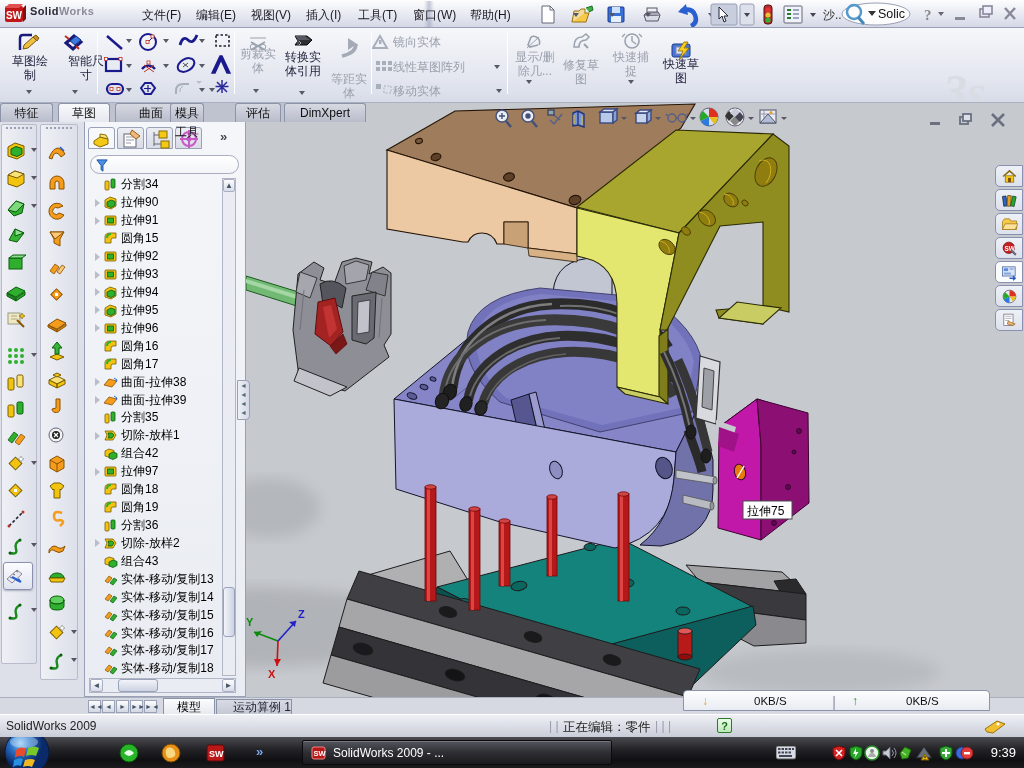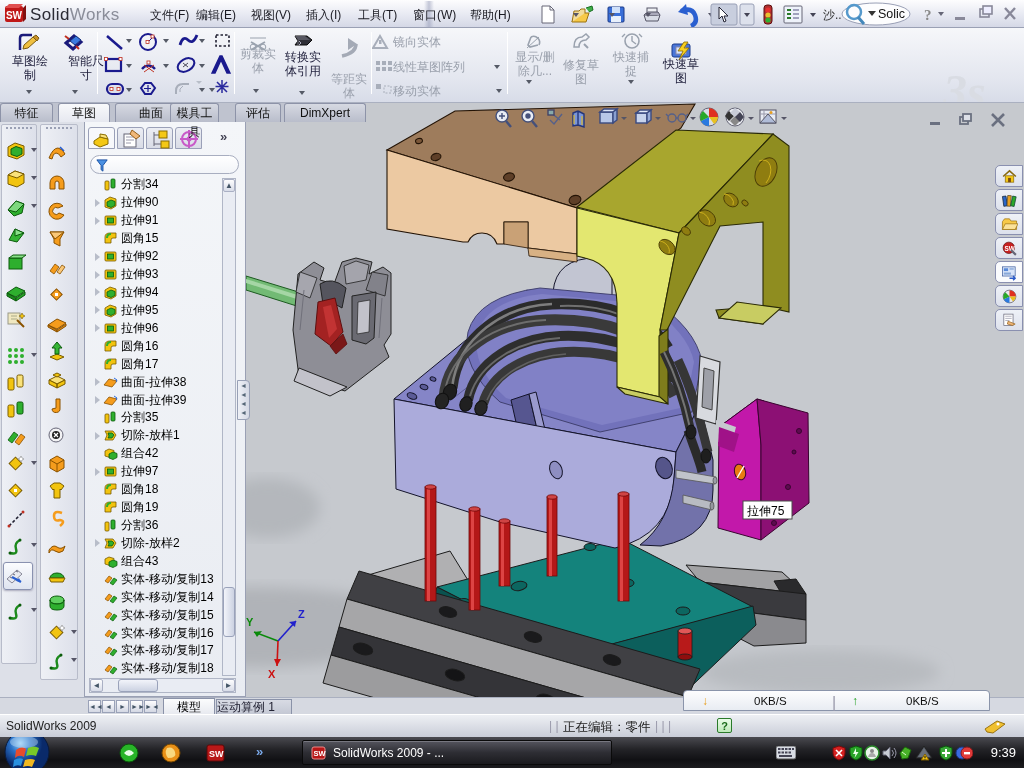--- a/index.html
+++ b/index.html
@@ -1,21 +1,21 @@
 <!DOCTYPE html>
 <html><head><meta charset="utf-8">
 <style>
 *{margin:0;padding:0;box-sizing:border-box}
 html,body{width:1024px;height:768px;overflow:hidden;font-family:"Liberation Sans",sans-serif}
 #app{position:relative;width:1024px;height:768px;background:#c6c9ce}
 .abs{position:absolute}
 
 #titlebar{left:0;top:0;width:1024px;height:28px;background:linear-gradient(#fdfdfe,#e7e9f2 55%,#d5d8e6);border-bottom:1px solid #9aa0b4}
 #swlogo{left:4px;top:3px;width:22px;height:22px}
-#swname{left:30px;top:5px;font-size:17px;font-weight:normal;color:#2a2a33;letter-spacing:0.4px}
+#swname{left:30px;top:5px;font-size:11px;font-weight:bold;color:#2a2a33;letter-spacing:0.4px}
 #swname span{color:#8a8d99}
 .menu{top:7px;font-size:12px;color:#1a1a22}
 
 #cmdbar{left:0;top:28px;width:1024px;height:75px;background:linear-gradient(#f6f7fa,#e3e6ef 70%,#d8dce8);border-bottom:1px solid #aab0c0}
 .cmdtxt{position:absolute;font-size:12px;line-height:14px;text-align:center;color:#23233f;white-space:pre}
 .gray{color:#9aa0ac}
 .dd{position:absolute;width:0;height:0;border-left:3px solid transparent;border-right:3px solid transparent;border-top:4px solid #555a66}
 .sep{position:absolute;top:34px;width:1px;height:62px;background:#b6bac8;border-right:1px solid #fff}
 
 #tabrow{left:0;top:103px;width:362px;height:19px;background:#bfc3cf;z-index:30}
@@ -51,21 +51,21 @@
 
 <div class="abs" id="titlebar"></div>
 <div class="abs" style="left:424px;top:1px;width:10px;height:26px;background:linear-gradient(90deg,rgba(160,166,190,0),rgba(150,156,184,0.55),rgba(160,166,190,0))"></div>
 <svg class="abs" id="swlogo" viewBox="0 0 22 22">
       <rect x="1" y="3" width="18" height="16" rx="2" fill="#c01818"></rect>
       <path d="M1 5l4-4h14l-4 4z" fill="#e05050"></path>
       <path d="M19 19l3-3V2l-3 3z" fill="#801010"></path>
       <text x="10" y="16" font-size="10" font-weight="bold" fill="#fff" text-anchor="middle">SW</text>
     </svg>
 <div class="abs" id="swname">Solid<span>Works</span></div>
-<div class="abs menu" style="left:150px">文件(F)</div>
+<div class="abs menu" style="left:142px">文件(F)</div>
 <div class="abs menu" style="left:196px">编辑(E)</div>
 <div class="abs menu" style="left:251px">视图(V)</div>
 <div class="abs menu" style="left:306px">插入(I)</div>
 <div class="abs menu" style="left:358px">工具(T)</div>
 <div class="abs menu" style="left:413px">窗口(W)</div>
 <div class="abs menu" style="left:470px">帮助(H)</div>
 <div class="abs" id="tb-icons">
 <svg class="abs" style="left:528px;top:2px" width="490" height="25" viewBox="0 0 490 25">
  <g stroke-width="1">
   <path d="M14 4h8l4 4v13h-12z" fill="#fff" stroke="#667"></path>
@@ -227,21 +227,21 @@
  <div class="sep" style="left:97px;top:4px"></div>
  <div class="sep" style="left:234px;top:4px"></div>
  <div class="sep" style="left:371px;top:4px"></div>
  <div class="sep" style="left:507px;top:4px"></div>
 </div>
 
 <div class="abs" id="tabrow">
  <div class="tab" style="left:0;width:53px">特征</div>
  <div class="tab active" style="left:58px;width:52px">草图</div>
  <div class="tab" style="left:115px;width:72px">曲面</div>
- <div class="tab" style="left:170px;width:49px">模具工具</div>
+ <div class="tab" style="left:170px;width:34px">模具工具</div>
  <div class="tab" style="left:235px;width:46px">评估</div>
  <div class="tab" style="left:284px;width:82px">DimXpert</div>
 </div>
 
 <div class="abs" id="leftbg"></div>
 <div class="abs" style="left:1px;top:124px;width:36px;height:540px;background:linear-gradient(90deg,#eef0f5,#dde0ea);border:1px solid #b8bcca;border-radius:2px"></div>
 <div class="abs" style="left:40px;top:124px;width:38px;height:556px;background:linear-gradient(90deg,#eef0f5,#dde0ea);border:1px solid #b8bcca;border-radius:2px"></div>
 <div class="abs" style="left:6px;top:127px;width:26px;height:4px;border-top:2px dotted #9aa0b4"></div>
 <div class="abs" style="left:46px;top:127px;width:26px;height:4px;border-top:2px dotted #9aa0b4"></div>
 <div class="abs" style="left:5px;top:140px;width:34px;height:22px"><svg width="22" height="22" viewBox="0 0 22 22">
@@ -864,21 +864,21 @@
 
 <div class="abs" id="docktabs">
  <div style="position:absolute;left:88px;top:2px;width:72px;height:13px;display:flex;gap:1px">
   <div style="width:13px;height:13px;background:linear-gradient(#fdfdfe,#d4d8e4);border:1px solid #9aa2b8;font-size:7px;text-align:center;line-height:12px;color:#456">◄◄</div>
   <div style="width:13px;height:13px;background:linear-gradient(#fdfdfe,#d4d8e4);border:1px solid #9aa2b8;font-size:7px;text-align:center;line-height:12px;color:#456">◄</div>
   <div style="width:13px;height:13px;background:linear-gradient(#fdfdfe,#d4d8e4);border:1px solid #9aa2b8;font-size:7px;text-align:center;line-height:12px;color:#456">►</div>
   <div style="width:13px;height:13px;background:linear-gradient(#fdfdfe,#d4d8e4);border:1px solid #9aa2b8;font-size:7px;text-align:center;line-height:12px;color:#456">►►</div>
   <div style="width:13px;height:13px;background:linear-gradient(#fdfdfe,#d4d8e4);border:1px solid #9aa2b8;font-size:7px;text-align:center;line-height:12px;color:#456">►◄</div>
  </div>
  <div style="position:absolute;left:163px;top:0px;width:52px;height:16px;background:linear-gradient(#fbfcfd,#e8eaf0);border:1px solid #8a92a8;border-bottom:none;font-size:12px;text-align:center;line-height:16px">模型</div>
- <div style="position:absolute;left:216px;top:1px;width:76px;height:15px;background:linear-gradient(#d8dbe4,#c4c8d4);border:1px solid #8a92a8;border-bottom:none;font-size:12px;text-align:left;line-height:15px;color:#223">运动算例 1</div>
+ <div style="position:absolute;left:216px;top:1px;width:76px;height:15px;background:linear-gradient(#d8dbe4,#c4c8d4);border:1px solid #8a92a8;border-bottom:none;font-size:12px;text-align:right;line-height:15px;color:#223">运动算例 1</div>
 </div>
 <div class="abs" id="statusbar">
  <span style="position:absolute;left:6px;top:4px">SolidWorks 2009</span>
  <span style="position:absolute;left:549px;top:4px;color:#99a">| |</span>
  <span style="position:absolute;left:563px;top:4px;font-size:12.5px">正在编辑：零件</span>
  <span style="position:absolute;left:655px;top:4px;color:#99a">| | |</span>
  <div style="position:absolute;left:717px;top:3px;width:15px;height:15px;background:linear-gradient(#eafce8,#bce8b8);border:1px solid #2a7a2a;border-radius:2px;font-size:11px;font-weight:bold;color:#1a6a1a;text-align:center;line-height:14px">?</div>
  <svg style="position:absolute;left:982px;top:2px" width="26" height="18" viewBox="0 0 26 18">
       <path d="M3 12l12-8 8 3-12 9-6-1z" fill="#f0c030" stroke="#9a7210"></path>
       <circle cx="16" cy="7" r="1.5" fill="#fff"></circle>

